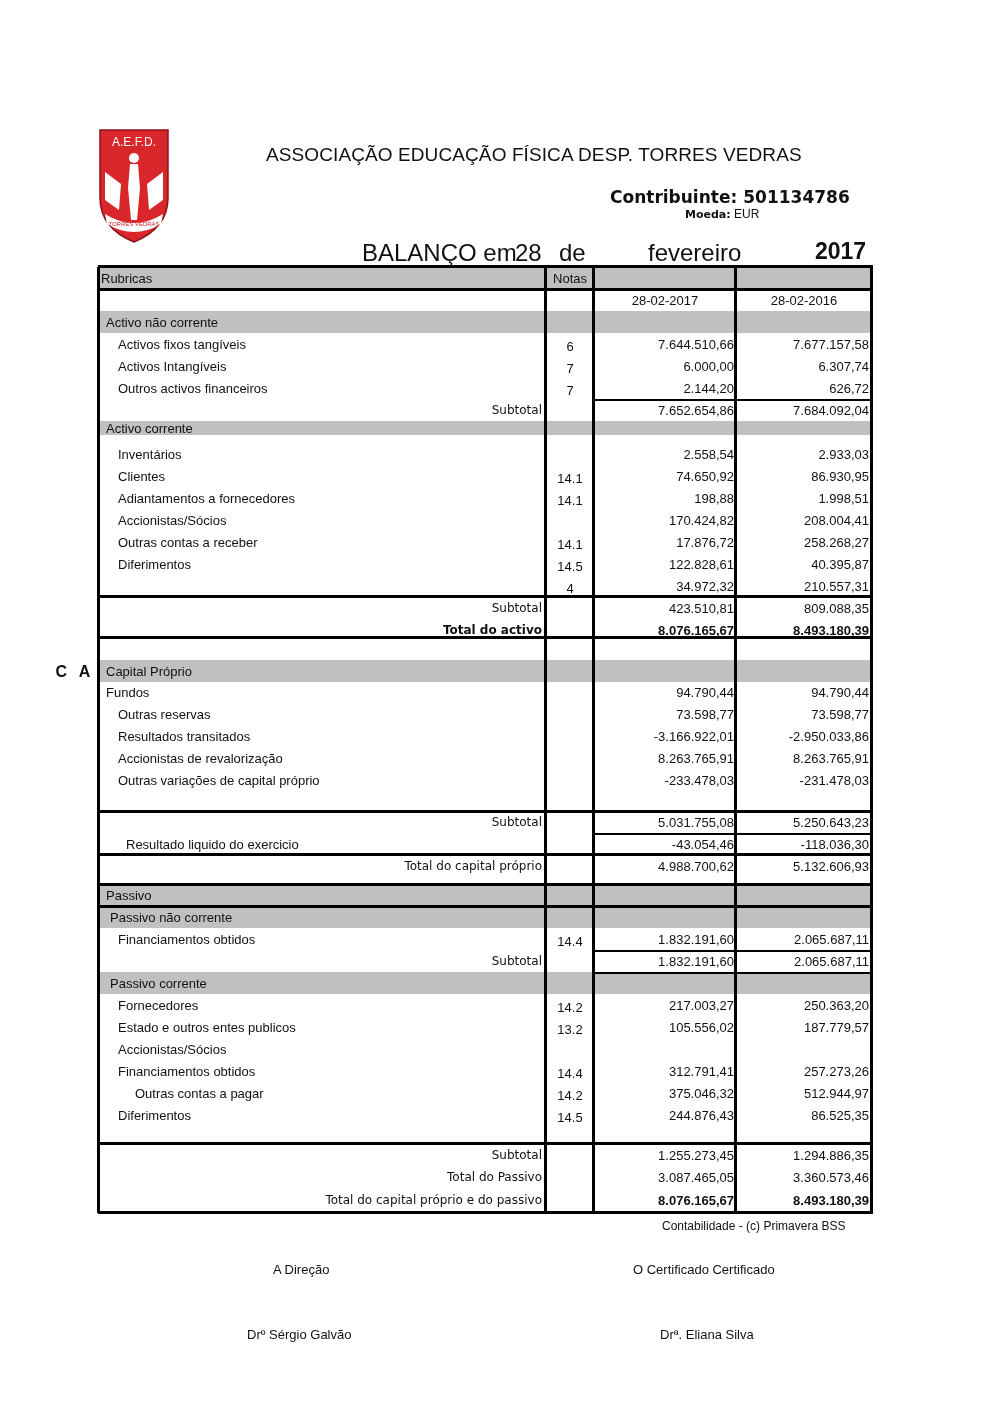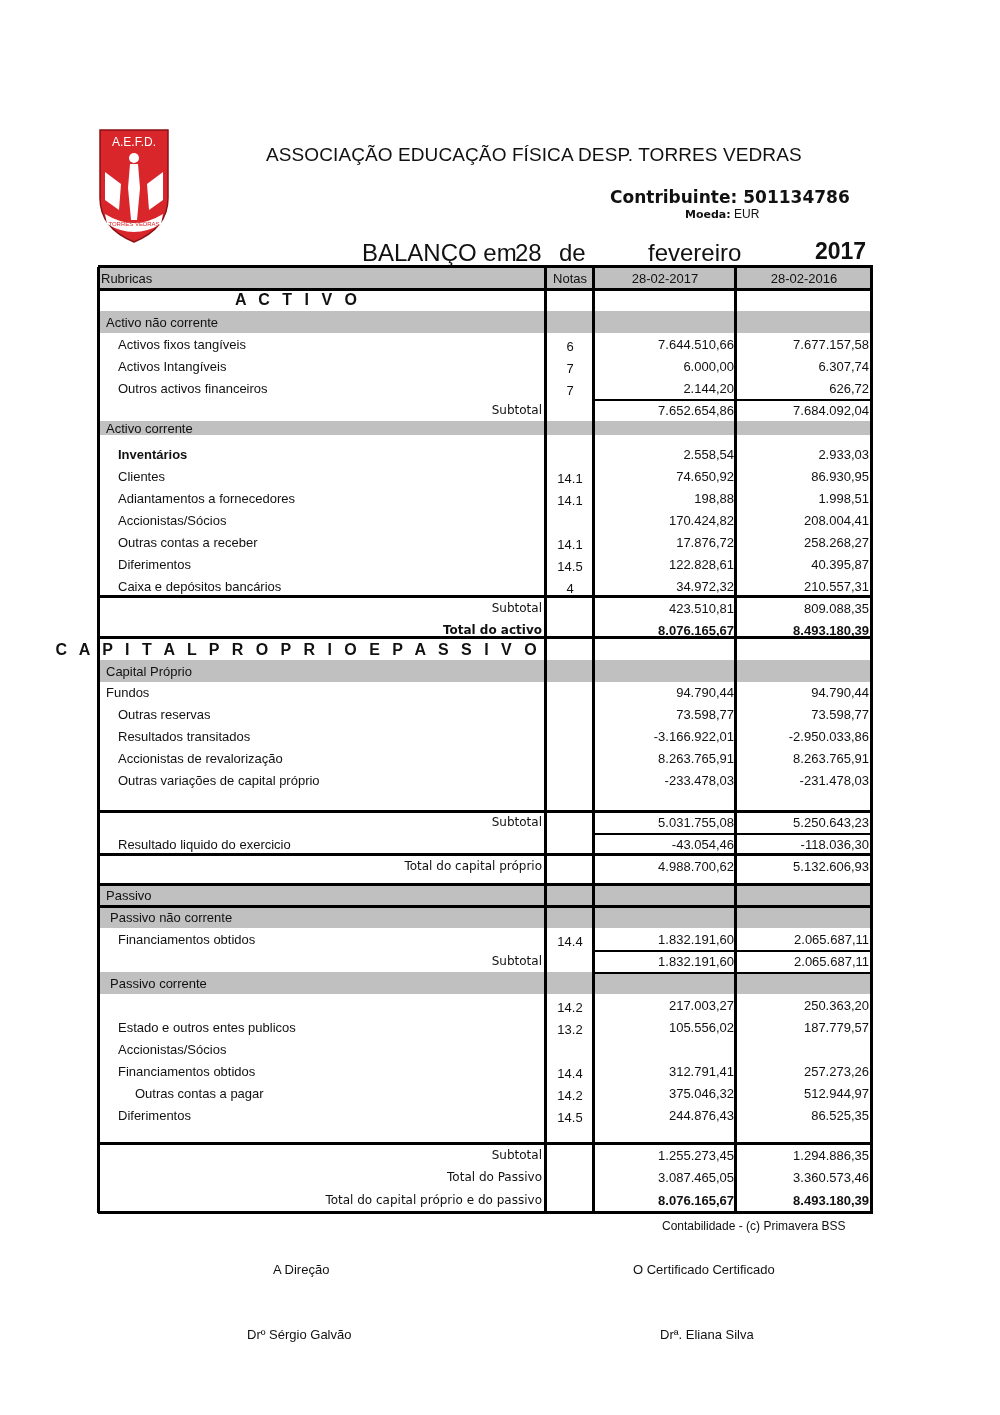--- a/index.html
+++ b/index.html
@@ -16,21 +16,21 @@
     .tbl { position: absolute; left: 98px; top: 267px; width: 774px; }
     .row { position: absolute; left: 0; width: 774px; font-size: 13px; }
     .cell { position: absolute; top: 0; height: 100%; box-sizing: border-box; display: flex; align-items: center; white-space: nowrap; }
     .c-label { left: 0; width: 448px; padding-left: 8px; }
     .c-notas { left: 448px; width: 48px; justify-content: center; }
     .c-v1 { left: 496px; width: 142px; justify-content: flex-end; padding-right: 2px; }
     .c-v2 { left: 638px; width: 136px; justify-content: flex-end; padding-right: 3px; }
     .gray { background: #c0c0c0; }
     .bold { font-weight: bold; }
     .right { justify-content: flex-end; padding-right: 4px; padding-left: 0; }
-    .center { justify-content: center; }
+    .center { justify-content: center; margin-top: 22px; }
     .sans2 { font-family: "DejaVu Sans", sans-serif; font-size: 12px; }
     .spaced { letter-spacing: 4px; font-weight: bold; font-size: 16px; }
     .vline { position: absolute; background: #000; width: 3px; }
     .hline { position: absolute; background: #000; height: 3px; }
     .thin { height: 2px; }
     .footer-note { position: absolute; left: 662px; top: 1219px; font-size: 12px; }
     .sig { position: absolute; font-size: 13px; }
   </style>
 </head>
 <body>
@@ -94,21 +94,21 @@
       <div class="row" style="top: 132px; height: 22px;">
         <div class="cell c-label right sans2">Subtotal</div>
         <div class="cell c-notas" style="padding-top: 4px;"></div>
         <div class="cell c-v1">7.652.654,86</div>
         <div class="cell c-v2">7.684.092,04</div>
       </div>
       <div class="row gray" style="top: 154px; height: 14px;">
         <div class="cell c-label" style="padding-left: 8px;">Activo corrente</div>
       </div>
       <div class="row" style="top: 176px; height: 22px;">
-        <div class="cell c-label" style="padding-left: 20px; font-weight: bold;">Inventários</div>
+        <div class="cell c-label" style="padding-left: 20px;">Inventários</div>
         <div class="cell c-notas" style="padding-top: 4px;"></div>
         <div class="cell c-v1">2.558,54</div>
         <div class="cell c-v2">2.933,03</div>
       </div>
       <div class="row" style="top: 198px; height: 22px;">
         <div class="cell c-label" style="padding-left: 20px;">Clientes</div>
         <div class="cell c-notas" style="padding-top: 4px;">14.1</div>
         <div class="cell c-v1">74.650,92</div>
         <div class="cell c-v2">86.930,95</div>
       </div>
@@ -130,21 +130,20 @@
         <div class="cell c-v1">17.876,72</div>
         <div class="cell c-v2">258.268,27</div>
       </div>
       <div class="row" style="top: 286px; height: 22px;">
         <div class="cell c-label" style="padding-left: 20px;">Diferimentos</div>
         <div class="cell c-notas" style="padding-top: 4px;">14.5</div>
         <div class="cell c-v1">122.828,61</div>
         <div class="cell c-v2">40.395,87</div>
       </div>
       <div class="row" style="top: 308px; height: 22px;">
-        <div class="cell c-label" style="padding-left: 20px;">Caixa e depósitos bancários</div>
         <div class="cell c-notas" style="padding-top: 4px;">4</div>
         <div class="cell c-v1">34.972,32</div>
         <div class="cell c-v2">210.557,31</div>
       </div>
       <div class="row" style="top: 330px; height: 22px;">
         <div class="cell c-label right sans2">Subtotal</div>
         <div class="cell c-notas" style="padding-top: 4px;"></div>
         <div class="cell c-v1">423.510,81</div>
         <div class="cell c-v2">809.088,35</div>
       </div>
@@ -190,21 +189,21 @@
         <div class="cell c-v1">-233.478,03</div>
         <div class="cell c-v2">-231.478,03</div>
       </div>
       <div class="row" style="top: 544px; height: 22px;">
         <div class="cell c-label right sans2">Subtotal</div>
         <div class="cell c-notas" style="padding-top: 4px;"></div>
         <div class="cell c-v1">5.031.755,08</div>
         <div class="cell c-v2">5.250.643,23</div>
       </div>
       <div class="row" style="top: 566px; height: 22px;">
-        <div class="cell c-label" style="padding-left: 20px;">Resultado liquido do exercicio</div>
+        <div class="cell c-label" style="padding-left: 20px; margin-left: 8px;">Resultado liquido do exercicio</div>
         <div class="cell c-notas" style="padding-top: 4px;"></div>
         <div class="cell c-v1">-43.054,46</div>
         <div class="cell c-v2">-118.036,30</div>
       </div>
       <div class="row" style="top: 588px; height: 22px;">
         <div class="cell c-label right sans2">Total do capital próprio</div>
         <div class="cell c-notas" style="padding-top: 4px;"></div>
         <div class="cell c-v1">4.988.700,62</div>
         <div class="cell c-v2">5.132.606,93</div>
       </div>
@@ -223,20 +222,21 @@
       <div class="row" style="top: 683px; height: 22px;">
         <div class="cell c-label right sans2">Subtotal</div>
         <div class="cell c-notas" style="padding-top: 4px;"></div>
         <div class="cell c-v1">1.832.191,60</div>
         <div class="cell c-v2">2.065.687,11</div>
       </div>
       <div class="row gray" style="top: 705px; height: 22px;">
         <div class="cell c-label" style="padding-left: 12px;">Passivo corrente</div>
       </div>
       <div class="row" style="top: 727px; height: 22px;">
+        <div class="cell c-label" style="padding-left: 20px;">Fornecedores</div>
         <div class="cell c-notas" style="padding-top: 4px;">14.2</div>
         <div class="cell c-v1">217.003,27</div>
         <div class="cell c-v2">250.363,20</div>
       </div>
       <div class="row" style="top: 749px; height: 22px;">
         <div class="cell c-label" style="padding-left: 20px;">Estado e outros entes publicos</div>
         <div class="cell c-notas" style="padding-top: 4px;">13.2</div>
         <div class="cell c-v1">105.556,02</div>
         <div class="cell c-v2">187.779,57</div>
       </div>

